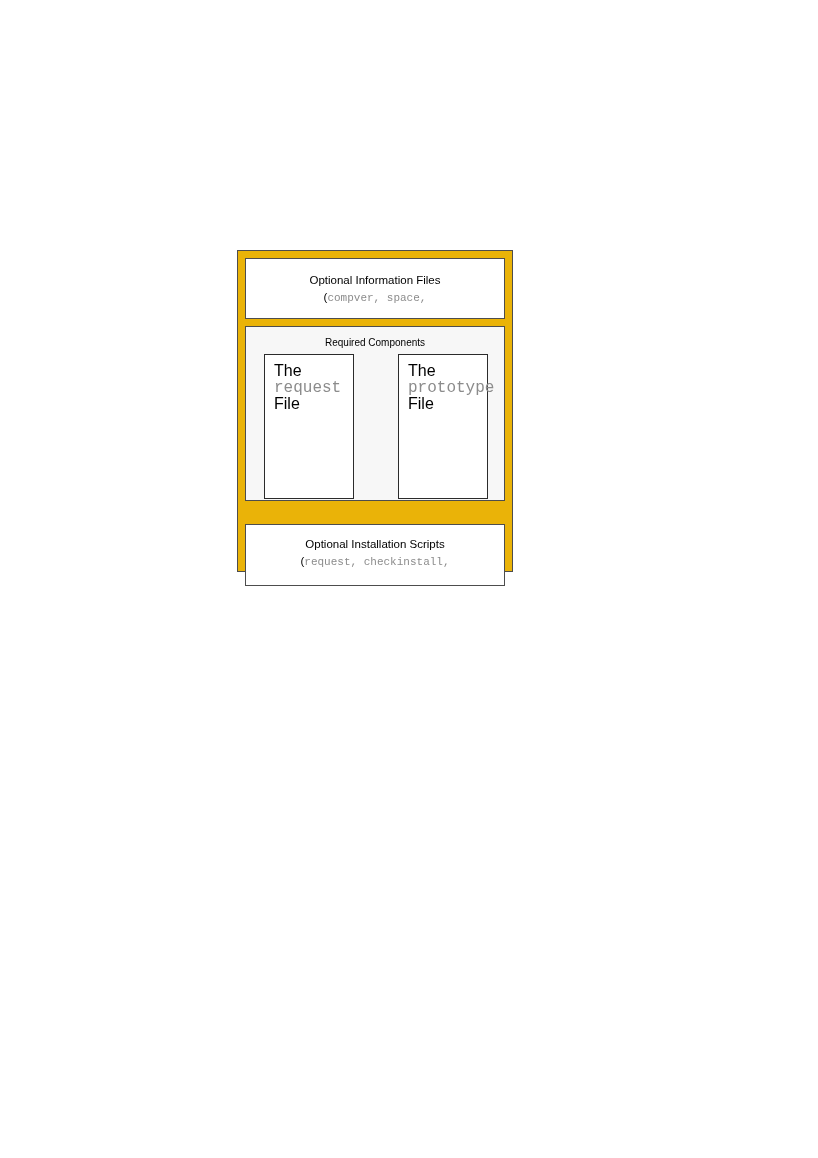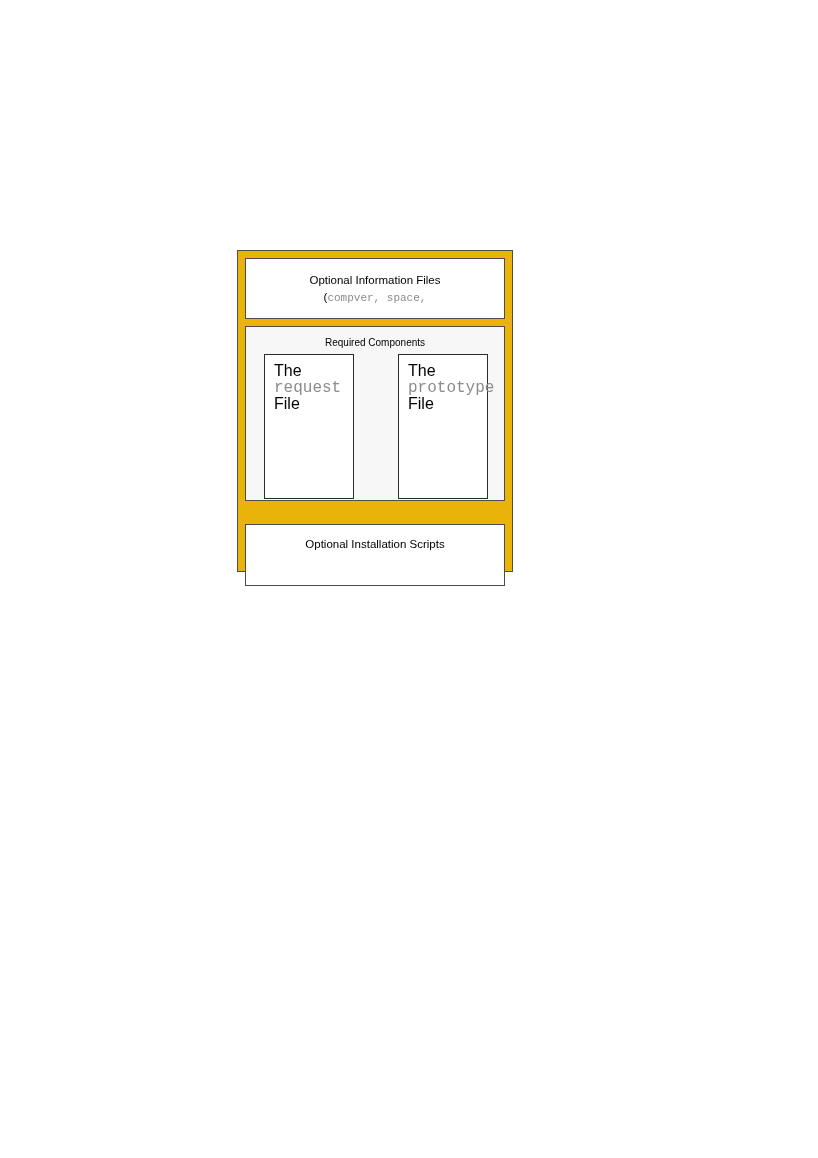--- a/index.html
+++ b/index.html
@@ -138,15 +138,16 @@
     <div class="inner-box" id="box-prototype">
       <div class="box-line">The</div>
       <div class="box-line mono">prototype</div>
       <div class="box-line">File</div>
     </div>
 
   </div>
 
   <div class="panel" id="panel-scripts">
     <div class="line">Optional Installation Scripts</div>
+    <div class="line"><span>(</span><span class="mono">request</span><span class="mono">, </span><span class="mono">checkinstall</span><span class="mono">,</span></div>
   </div>
 
 </div>
 
 </body></html>

